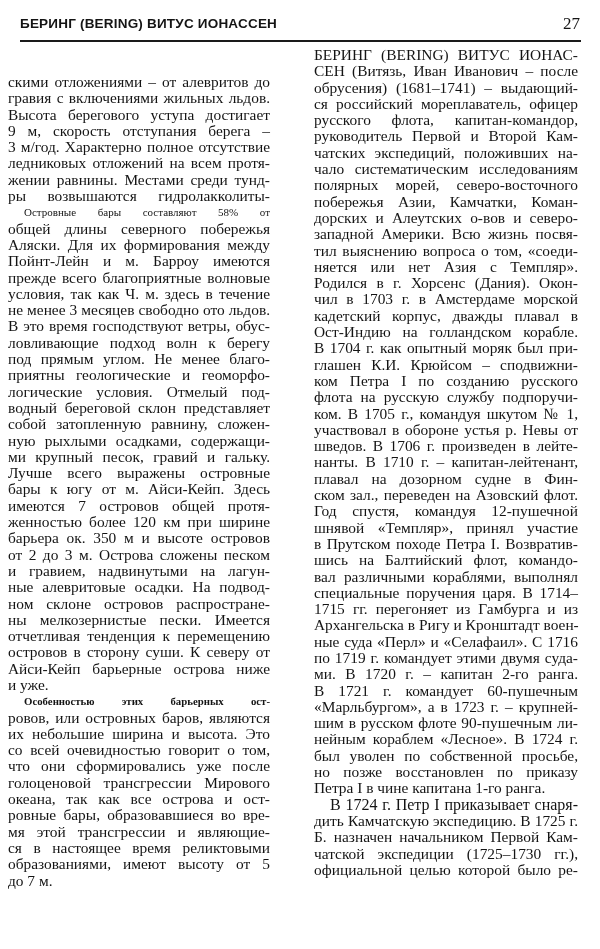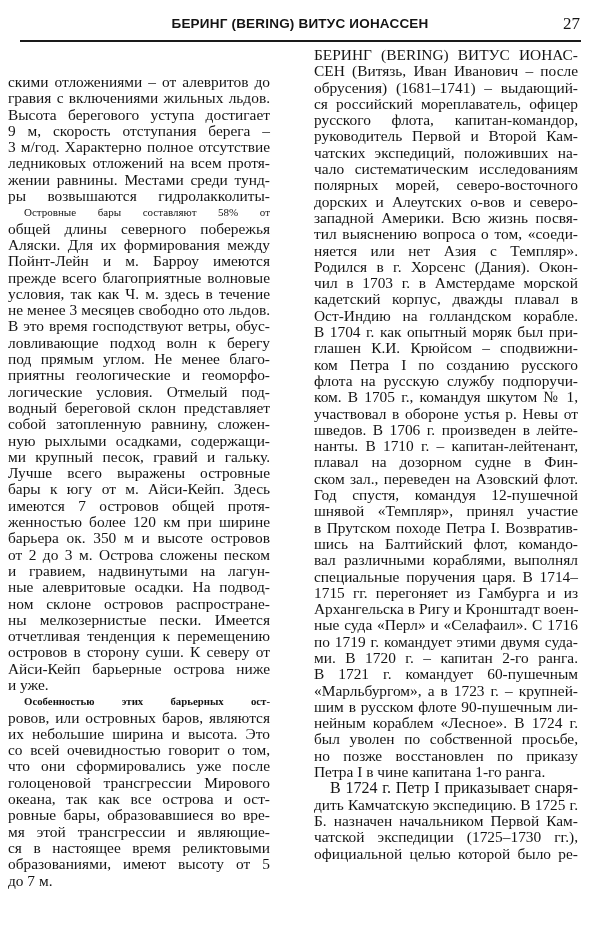--- a/index.html
+++ b/index.html
@@ -1,19 +1,19 @@
 <!DOCTYPE html>
 <html><head>
 <meta charset="utf-8">
 <style>
   html, body { margin: 0; padding: 0; background: #ffffff; }
   body { width: 600px; height: 949px; overflow: hidden; position: relative;
          font-family: "Liberation Serif", serif; color: #141414; }
   .header { position: absolute; left: 20px; top: 14px; width: 560px; height: 28px; }
-  .running-title { position: absolute; left: 0; right: 0; top: 2px; text-align: center;
+  .running-title { position: absolute; left: 0; right: 0; top: 2px; text-align: left;
          font-family: "Liberation Sans", sans-serif; font-weight: bold; font-size: 13.5px; letter-spacing: 0.2px; }
   .page-number { position: absolute; right: 0; top: 0; font-size: 17px; }
   .rule { position: absolute; left: 20px; top: 40px; width: 561px; height: 2px; background: #1a1a1a; }
   .col { position: absolute; top: 47px; width: 262px; font-size: 15.4px; line-height: 16.3px; text-align: justify; }
   .col.left { left: 8px; margin-top: 27px; }
   .col.right { left: 314px; width: 264px; }
   .line { display: block; white-space: nowrap; text-align: justify; text-align-last: justify; height: 16.3px; }
   .line.last { text-align-last: left; }
   .indent { padding-left: 16px; }
   .head-lead { font-family: "Liberation Serif", serif; font-weight: normal; }
@@ -86,20 +86,21 @@
       <span class="line"><span class="head-lead">СЕН (Витязь, Иван Иванович – после</span></span>
       <span class="line"><span class="head-lead">обрусения) (1681–1741)</span><span> – выдающий-</span></span>
     </div>
   <div id="right-body">
       <span class="line">ся российский мореплаватель, офицер</span>
       <span class="line">русского флота, капитан-командор,</span>
       <span class="line">руководитель Первой и Второй Кам-</span>
       <span class="line">чатских экспедиций, положивших на-</span>
       <span class="line">чало систематическим исследованиям</span>
       <span class="line">полярных морей, северо-восточного</span>
+      <span class="line">побережья Азии, Камчатки, Коман-</span>
       <span class="line">дорских и Алеутских о-вов и северо-</span>
       <span class="line">западной Америки. Всю жизнь посвя-</span>
       <span class="line">тил выяснению вопроса о том, «соеди-</span>
       <span class="line">няется или нет Азия с Темпляр».</span>
       <span class="line">Родился в г. Хорсенс (Дания). Окон-</span>
       <span class="line">чил в 1703 г. в Амстердаме морской</span>
       <span class="line">кадетский корпус, дважды плавал в</span>
       <span class="line">Ост-Индию на голландском корабле.</span>
       <span class="line">В 1704 г. как опытный моряк был при-</span>
       <span class="line">глашен К.И. Крюйсом – сподвижни-</span>

